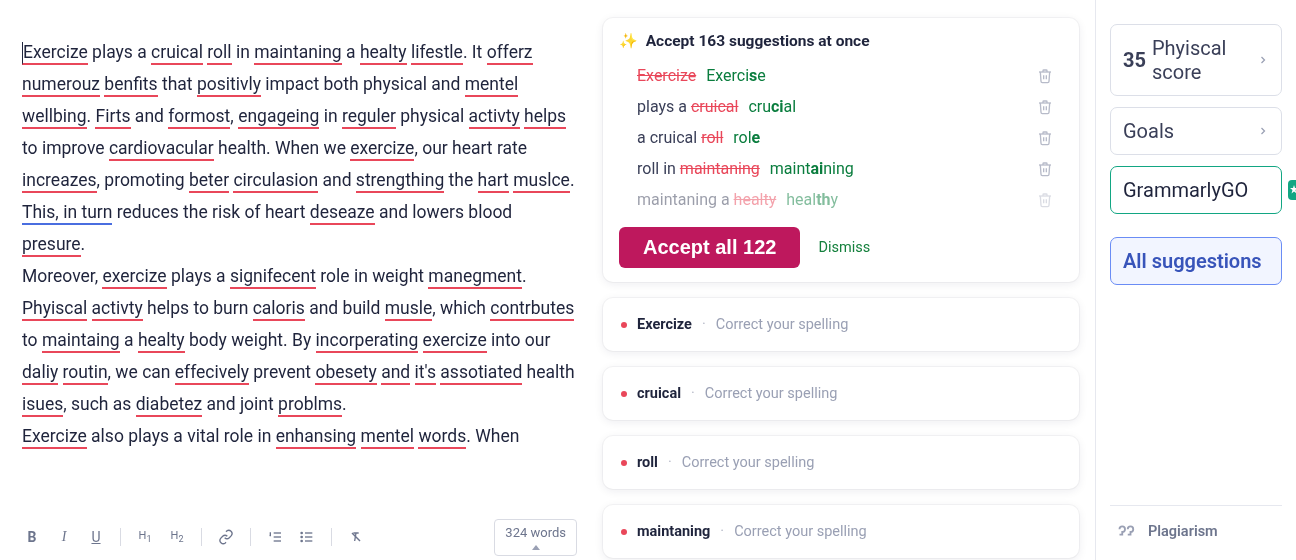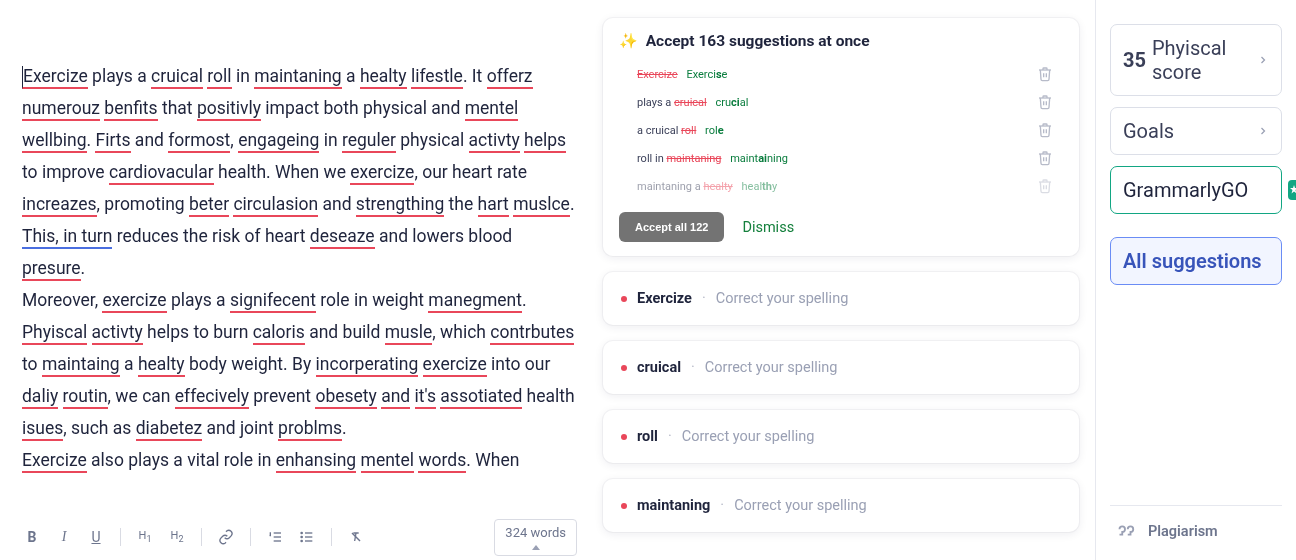--- a/index.html
+++ b/index.html
@@ -18,21 +18,20 @@
   position: relative;
   display: flex;
   flex-direction: column;
 }
 .editor-text {
   flex: 1;
   padding-top: 36px;
   font-size: 17.5px;
   line-height: 32px;
   color: #1f243c;
-  margin-top: 24px;
 }
 .editor-text .u {
   border-bottom: 2px solid #e9475a;
   padding-bottom: 1px;
 }
 .editor-text .ub {
   border-bottom: 2px solid #4a6ee0;
   padding-bottom: 1px;
 }
 .text-cursor {
@@ -110,21 +109,21 @@
   overflow-y: scroll;
   padding-right: 4px;
 }
 .sugg-list::-webkit-scrollbar { width: 10px; }
 .sugg-list::-webkit-scrollbar-track { background: #f1f1f4; border-radius: 5px; }
 .sugg-list::-webkit-scrollbar-thumb { background: #c5c8d4; border-radius: 5px; }
 .sugg-row {
   display: flex;
   align-items: center;
   padding: 6px 6px 6px 18px;
-  font-size: 11px;
+  font-size: 16px;
   color: #3a3f58;
   text-align: right;
 }
 .sugg-row .strike {
   text-decoration: line-through;
   color: #e9475a;
   margin-right: 6px;
 }
 .sugg-row .repl { color: #0a7d3e; }
 .sugg-row .repl b { font-weight: 700; }
@@ -135,27 +134,27 @@
   cursor: pointer;
 }
 .sugg-row.faded { opacity: 0.5; }
 .big-actions {
   display: flex;
   align-items: center;
   gap: 18px;
   margin-top: 12px;
 }
 .accept-all {
-  background: #737373;
+  background: #be185d;
   color: #fff;
   border: none;
   border-radius: 6px;
-  padding: 9px 16px;
+  padding: 9px 24px;
   font-weight: 700;
-  font-size: 11px;
+  font-size: 20px;
   cursor: pointer;
 }
 .dismiss {
   color: #15803d;
   font-size: 14.5px;
   cursor: pointer;
 }
 
 .small-card {
   padding: 18px 18px;

